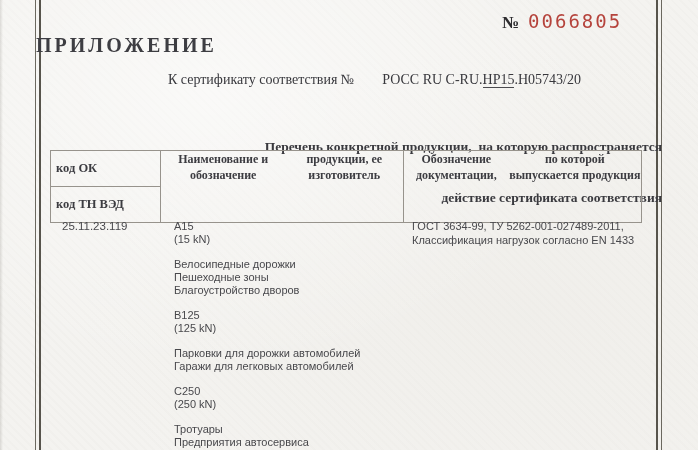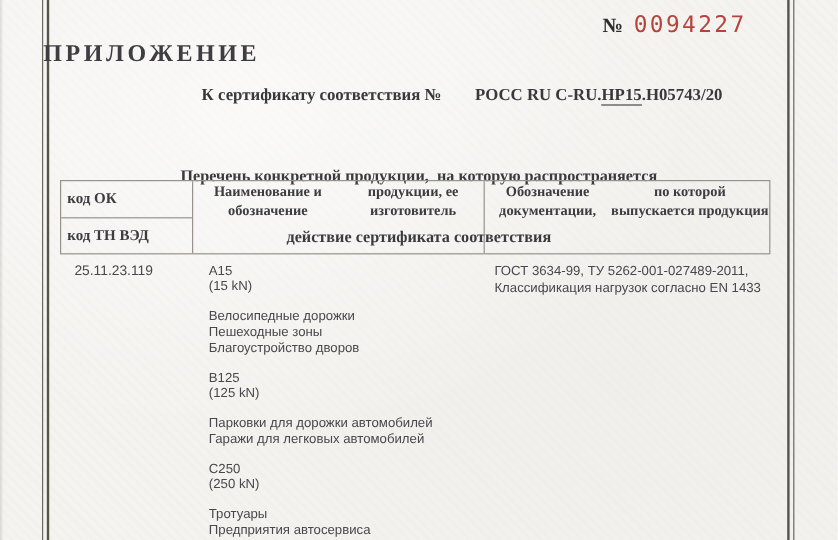--- a/index.html
+++ b/index.html
@@ -45,33 +45,33 @@
   }
 
   .doc-title {
     position: absolute; left: 36px; width: 626px; top: 34px;
     font-size: 20px; font-weight: bold;
     letter-spacing: 3px; color: var(--ink_dark);
   }
 
   .cert-line {
     position: absolute; left: 168px; top: 72px;
-    font-size: 14px; font-weight: bold; white-space: nowrap; color: #38383d;
+    font-size: 14px; font-weight: normal; white-space: nowrap; color: #38383d;
   }
   .cert-line .cert-no { margin-left: 28px; }
   .cert-line .u-part { border-bottom: 1px solid #4a4a4e; }
 
   .subtitle {
     position: absolute; left: 36px; width: 626px; top: 104px;
-    text-align: center; font-size: 13.5px; font-weight: bold;
+    text-align: right; font-size: 13.5px; font-weight: bold;
     line-height: 17px; color: #3a3a3f; white-space: pre;
   }
 
   .thead {
-    position: absolute; left: 50px; top: 150px; width: 592px; height: 62px;
+    position: absolute; left: 50px; top: 150px; width: 592px; height: 73px;
     border: 1px solid var(--border_gray); display: flex;
     font-weight: bold; color: #3c3c41;
   }
   .hcol1 { width: 110px; border-right: 1px solid var(--border_gray);
     display: flex; flex-direction: column; }
   .hcol1 .hcell { flex: 1; display: flex; align-items: center;
     padding-left: 5px; font-size: 12.5px; }
   .hcol1 .hcell.top { border-bottom: 1px solid var(--border_gray); }
   .hcol2 { width: 243px; border-right: 1px solid var(--border_gray); }
   .hcol3 { flex: 1; }
@@ -92,21 +92,21 @@
 <div class="paper">
 
   <div class="edge-shade"></div>
   <div class="vrule l-outer"></div>
   <div class="vrule l-inner"></div>
   <div class="vrule r-inner"></div>
   <div class="vrule r-outer"></div>
 
   <div class="stamp">
     <span class="no-sign">№</span>
-    <span class="digits">0094227</span>
+    <span class="digits">0066805</span>
   </div>
 
   <div class="doc-title">ПРИЛОЖЕНИЕ</div>
 
   <div class="cert-line">
     <span>К сертификату соответствия №</span><span class="cert-no"><span>РОСС RU C-RU.</span><span class="u-part">НР15</span><span>.Н05743/20</span></span>
   </div>
 
   <div class="subtitle">
     <div>Перечень конкретной продукции,  на которую распространяется</div>

